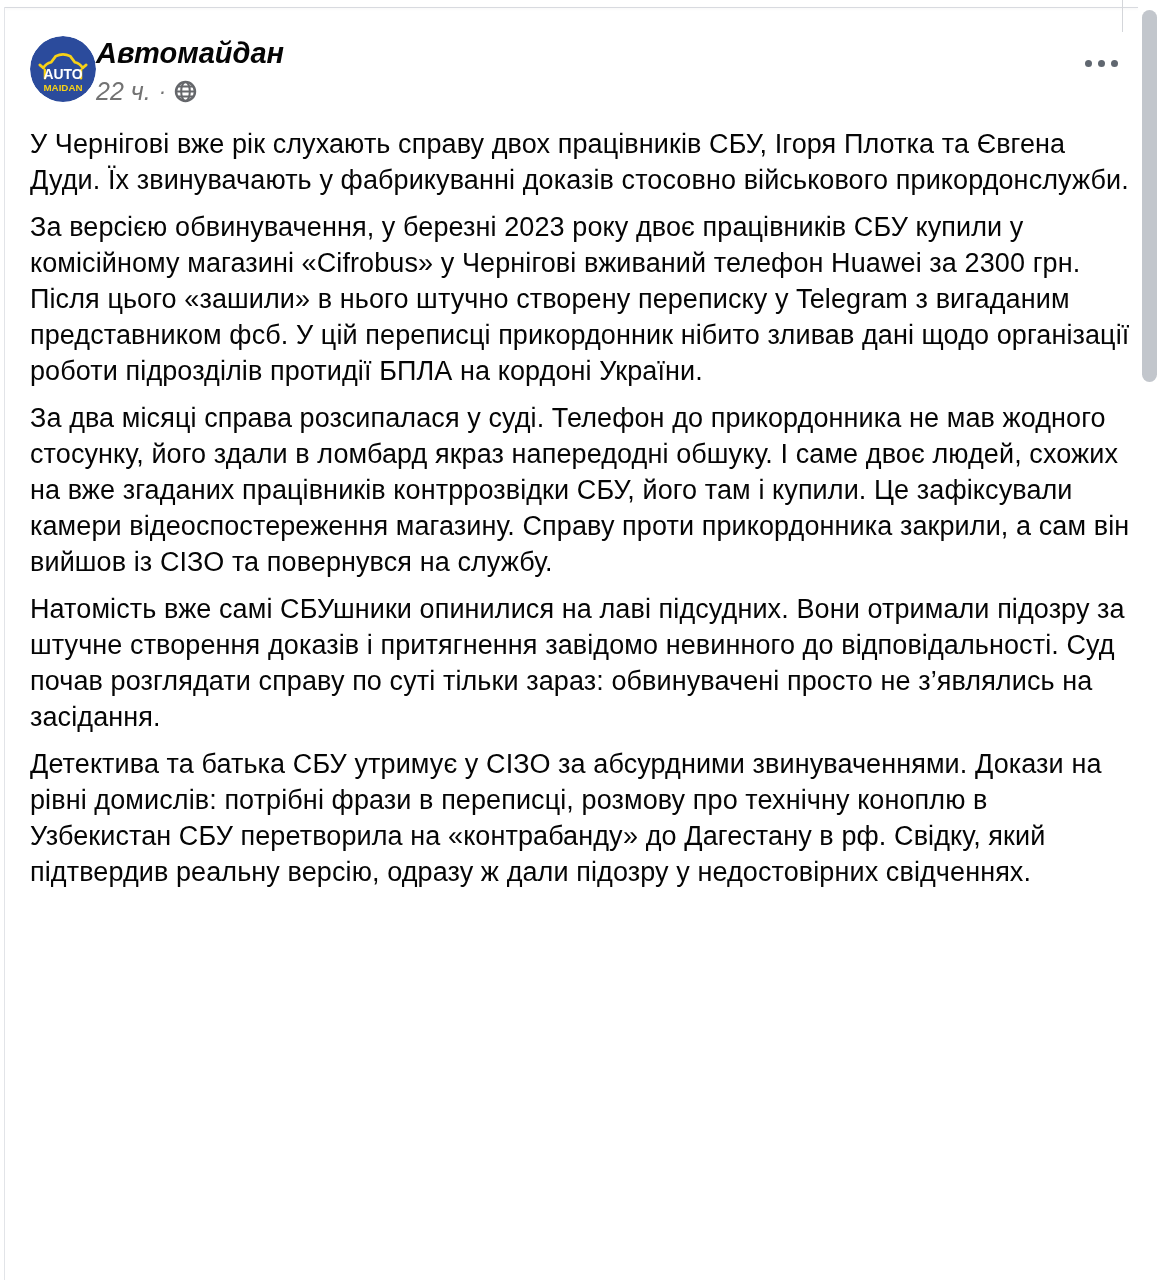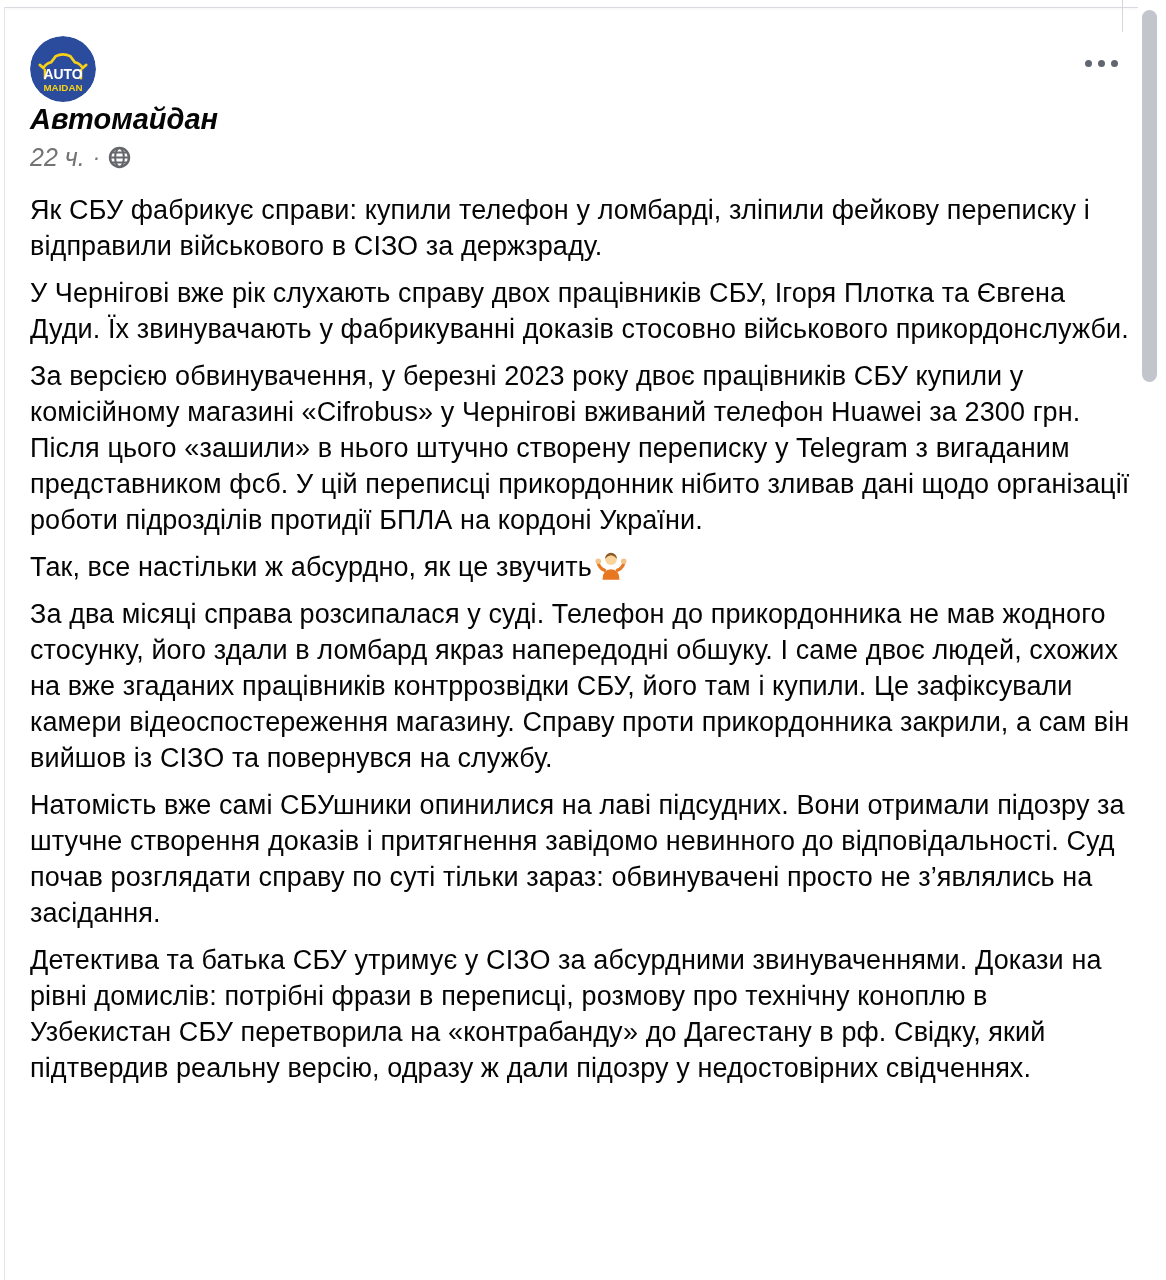--- a/index.html
+++ b/index.html
@@ -29,21 +29,21 @@
 
   
   .scrollbar-thumb {
     position: absolute; right: 9px; top: 10px; width: 15px; height: 372px;
     border-radius: 8px; background: #c2c6cc;
   }
 
   .post { padding: 36px 34px 0 30px; }
 
   
-  .post-header { display: flex; align-items: flex-start; position: relative; margin-bottom: 20px; flex-direction: column; }
+  .post-header { display: flex; align-items: flex-start; position: relative; margin-bottom: 20px; }
   .avatar { width: 66px; height: 66px; border-radius: 50%; overflow: hidden; flex: 0 0 auto; cursor: pointer; }
   .avatar svg { display: block; width: 66px; height: 66px; }
   .header-texts { margin-left: 0; padding-top: 1px; font-style: italic; }
   .author-name { font-size: 29px; font-weight: 700; color: #050505; line-height: 1.15; cursor: pointer; }
   .meta-row { display: flex; align-items: center; margin-top: 7px; color: #737373; font-size: 25px; }
   .meta-row .sep { margin: 0 8px; font-size: 22px; }
   .globe { width: 23px; height: 23px; display: inline-block; }
   .menu-button {
     position: absolute; right: 4px; top: 14px;
     display: flex; gap: 6px; padding: 10px; cursor: pointer; align-items: center;
@@ -111,31 +111,21 @@
       </div>
 
       <div class="menu-button" title="">
         <i></i>
         <i></i>
         <i></i>
       </div>
     </div>
 
     <div class="post-body">
-        <p class="para">Як СБУ фабрикує справи: купили телефон у ломбарді, зліпили фейкову переписку і відправили військового в СІЗО за держзраду.</p>
         <p class="para">У Чернігові вже рік слухають справу двох працівників СБУ, Ігоря Плотка та Євгена Дуди. Їх звинувачають у фабрикуванні доказів стосовно військового прикордонслужби.</p>
         <p class="para">За версією обвинувачення, у березні 2023 року двоє працівників СБУ купили у комісійному магазині «Cifrobus» у Чернігові вживаний телефон Huawei за 2300 грн. Після цього «зашили» в нього штучно створену переписку у Telegram з вигаданим представником фсб. У цій переписці прикордонник нібито зливав дані щодо організації роботи підрозділів протидії БПЛА на кордоні України.</p>
-        <p class="para">Так, все настільки ж абсурдно, як це звучить<svg class="shrug-emoji" viewBox="0 0 32 32" aria-hidden="true">
-    <path d="M10 20 Q5 18 4 13" fill="none" stroke="#e87722" stroke-width="3" stroke-linecap="round"></path>
-    <path d="M22 20 Q27 18 28 13" fill="none" stroke="#e87722" stroke-width="3" stroke-linecap="round"></path>
-    <circle cx="4" cy="11.5" r="2.6" fill="#f3c38a"></circle>
-    <circle cx="28" cy="11.5" r="2.6" fill="#f3c38a"></circle>
-    <path d="M8 29 Q8 19 16 19 Q24 19 24 29 Z" fill="#e87722"></path>
-    <circle cx="16" cy="9.5" r="5.6" fill="#fbd49c"></circle>
-    <path d="M10.4 9.2 a5.6 5.6 0 0 1 11.2 0 q-2.8 -3.4 -5.6 -3.4 q-2.8 0 -5.6 3.4 Z" fill="#8c5a28"></path>
-  </svg></p>
         <p class="para">За два місяці справа розсипалася у суді. Телефон до прикордонника не мав жодного стосунку, його здали в ломбард якраз напередодні обшуку. І саме двоє людей, схожих на вже згаданих працівників контррозвідки СБУ, його там і купили. Це зафіксували камери відеоспостереження магазину. Справу проти прикордонника закрили, а сам він вийшов із СІЗО та повернувся на службу.</p>
         <p class="para">Натомість вже самі СБУшники опинилися на лаві підсудних. Вони отримали підозру за штучне створення доказів і притягнення завідомо невинного до відповідальності. Суд почав розглядати справу по суті тільки зараз: обвинувачені просто не з’являлись на засідання.</p>
         <p class="para">Детектива та батька СБУ утримує у СІЗО за абсурдними звинуваченнями. Докази на рівні домислів: потрібні фрази в переписці, розмову про технічну коноплю в Узбекистан СБУ перетворила на «контрабанду» до Дагестану в рф. Свідку, який підтвердив реальну версію, одразу ж дали підозру у недостовірних свідченнях.</p>
       </div>
 
   </div>
 </div>
 
 </body></html>

